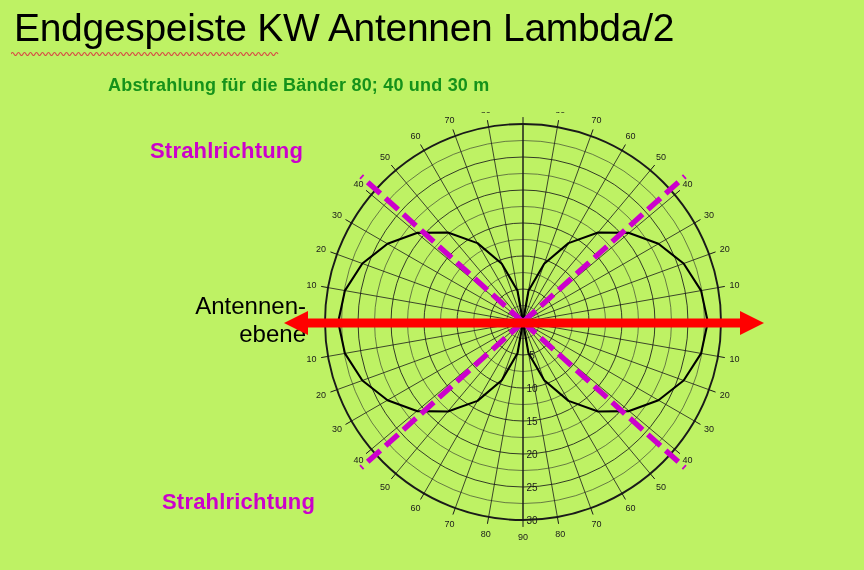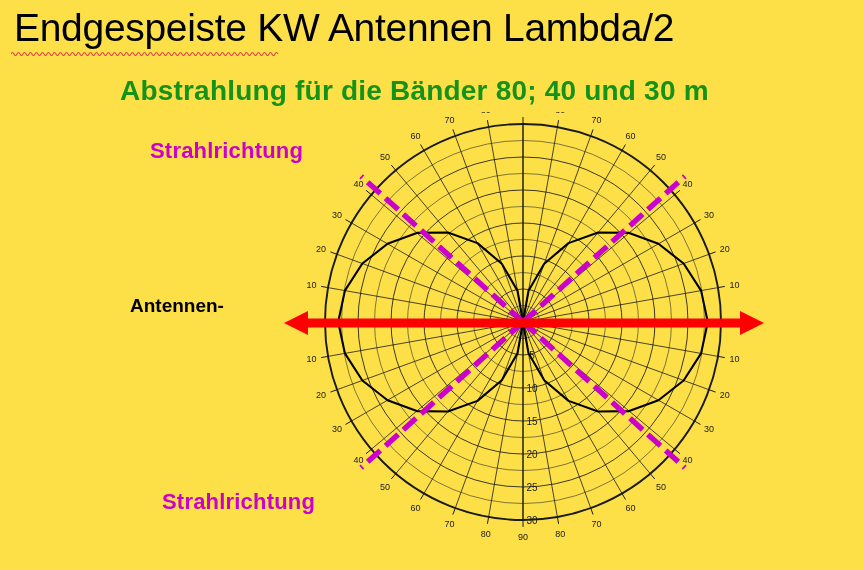--- a/index.html
+++ b/index.html
@@ -3,59 +3,59 @@
 <meta charset="utf-8">
 <style>
   html,body{margin:0;padding:0;}
   body{
     width:864px;height:570px;
     background:#ffffff;
     font-family:"Liberation Sans", sans-serif;
     overflow:hidden;
     position:relative;
   }
-  #stage{position:absolute;left:0;top:0;width:864px;height:570px;background:#fde047;}
+  #stage{position:absolute;left:0;top:0;width:864px;height:570px;background:#bef264;}
 
   
   #title{
     position:absolute;left:14px;top:6px;
     font-family:"Liberation Sans", sans-serif;
     font-size:39px;font-weight:400;color:#000000;
     letter-spacing:-0.3px;white-space:nowrap;
   }
   #title-squiggle{
     position:absolute;left:11px;top:50px;width:268px;height:6px;
     overflow:hidden;
   }
   #title-squiggle svg{display:block;}
 
   
   #subtitle{
-    position:absolute;left:120px;top:75px;
-    font-family:"Liberation Sans", sans-serif;
-    font-size:28px;font-weight:bold;color:#15921a;
+    position:absolute;left:108px;top:75px;
+    font-family:"Liberation Sans", sans-serif;
+    font-size:18px;font-weight:bold;color:#15921a;
     white-space:nowrap;letter-spacing:0.2px;
   }
 
   
   .beam-label{
     position:absolute;
     font-family:Liberation Sans, sans-serif;
     font-size:22px;font-weight:bold;color:#cc00cc;
     white-space:nowrap;letter-spacing:0.2px;
   }
   #beam-label-top{left:150px;top:138px;}
   #beam-label-bottom{left:162px;top:489px;}
 
   
   #plane-label{
     position:absolute;left:130px;top:292px;
-    width:176px;text-align:left;
-    font-family:"Liberation Sans", sans-serif;
-    font-size:19px;font-weight:bold;color:#000000;
+    width:176px;text-align:right;
+    font-family:"Liberation Sans", sans-serif;
+    font-size:24px;font-weight:normal;color:#000000;
     line-height:28px;
   }
 
   
   #polar{
     position:absolute;left:286px;top:112px;
     width:478px;height:440px;
   }
   #polar svg{display:block;}
 
@@ -77,20 +77,21 @@
     </svg>
   </div>
 
   <div id="subtitle">Abstrahlung für die Bänder 80; 40 und 30 m</div>
 
   <div class="beam-label" id="beam-label-top">Strahlrichtung</div>
   <div class="beam-label" id="beam-label-bottom">Strahlrichtung</div>
 
   <div id="plane-label">
     <div>Antennen-</div>
+    <div>ebene</div>
   </div>
 
   <div id="polar">
     <svg id="polar-svg" width="478" height="440" viewBox="0 0 478 440" xmlns="http://www.w3.org/2000/svg">
       <g id="polar-grid">
           <circle cx="237" cy="210" r="33" fill="none" stroke="#1a1a1a" stroke-width="0.85"></circle>
           <circle cx="237" cy="210" r="66" fill="none" stroke="#1a1a1a" stroke-width="0.85"></circle>
           <circle cx="237" cy="210" r="99" fill="none" stroke="#1a1a1a" stroke-width="0.85"></circle>
           <circle cx="237" cy="210" r="132" fill="none" stroke="#1a1a1a" stroke-width="0.85"></circle>
           <circle cx="237" cy="210" r="165" fill="none" stroke="#1a1a1a" stroke-width="0.85"></circle>

